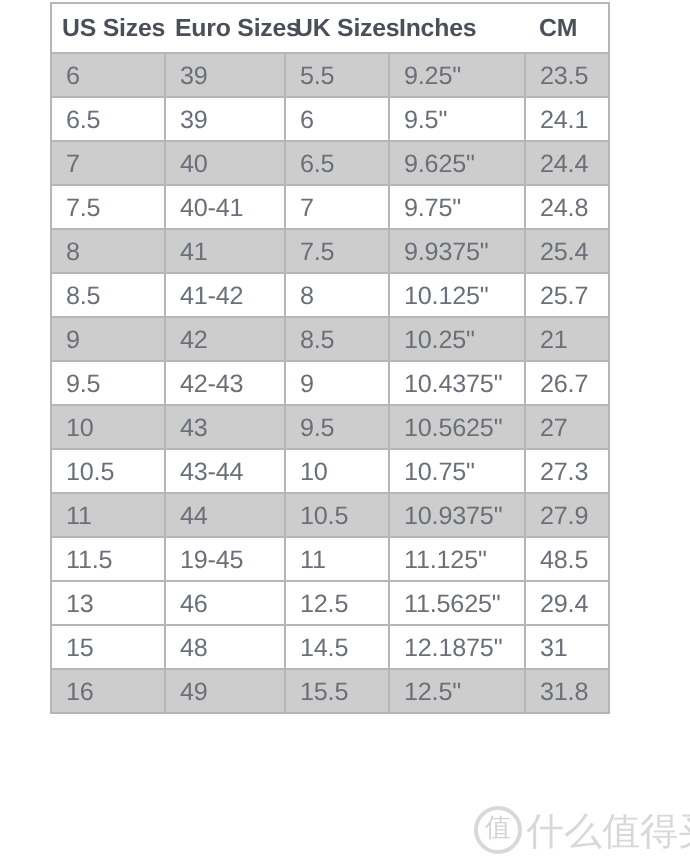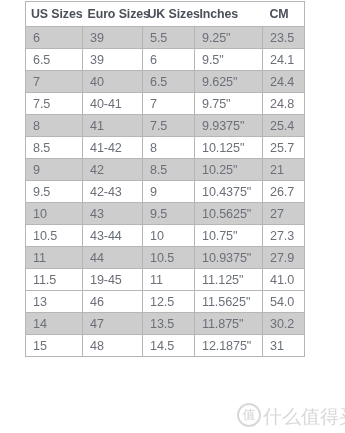--- a/index.html
+++ b/index.html
@@ -209,43 +209,43 @@
           <td>44</td>
           <td>10.5</td>
           <td>10.9375"</td>
           <td>27.9</td>
         </tr>
         <tr class="plain">
           <td>11.5</td>
           <td>19-45</td>
           <td>11</td>
           <td>11.125"</td>
-          <td>41.0</td>
+          <td>48.5</td>
         </tr>
         <tr class="plain">
           <td>13</td>
           <td>46</td>
           <td>12.5</td>
           <td>11.5625"</td>
-          <td>54.0</td>
-        </tr>
-        <tr class="shaded">
-          <td>14</td>
-          <td>47</td>
-          <td>13.5</td>
-          <td>11.875"</td>
-          <td>30.2</td>
+          <td>29.4</td>
         </tr>
         <tr class="plain">
           <td>15</td>
           <td>48</td>
           <td>14.5</td>
           <td>12.1875"</td>
           <td>31</td>
         </tr>
+        <tr class="shaded">
+          <td>16</td>
+          <td>49</td>
+          <td>15.5</td>
+          <td>12.5"</td>
+          <td>31.8</td>
+        </tr>
       </tbody>
   </table>
 
   <div id="watermark">
     <div class="wm-logo">值</div>
     <div class="wm-text">什么值得买</div>
   </div>
 
 </div>
 

